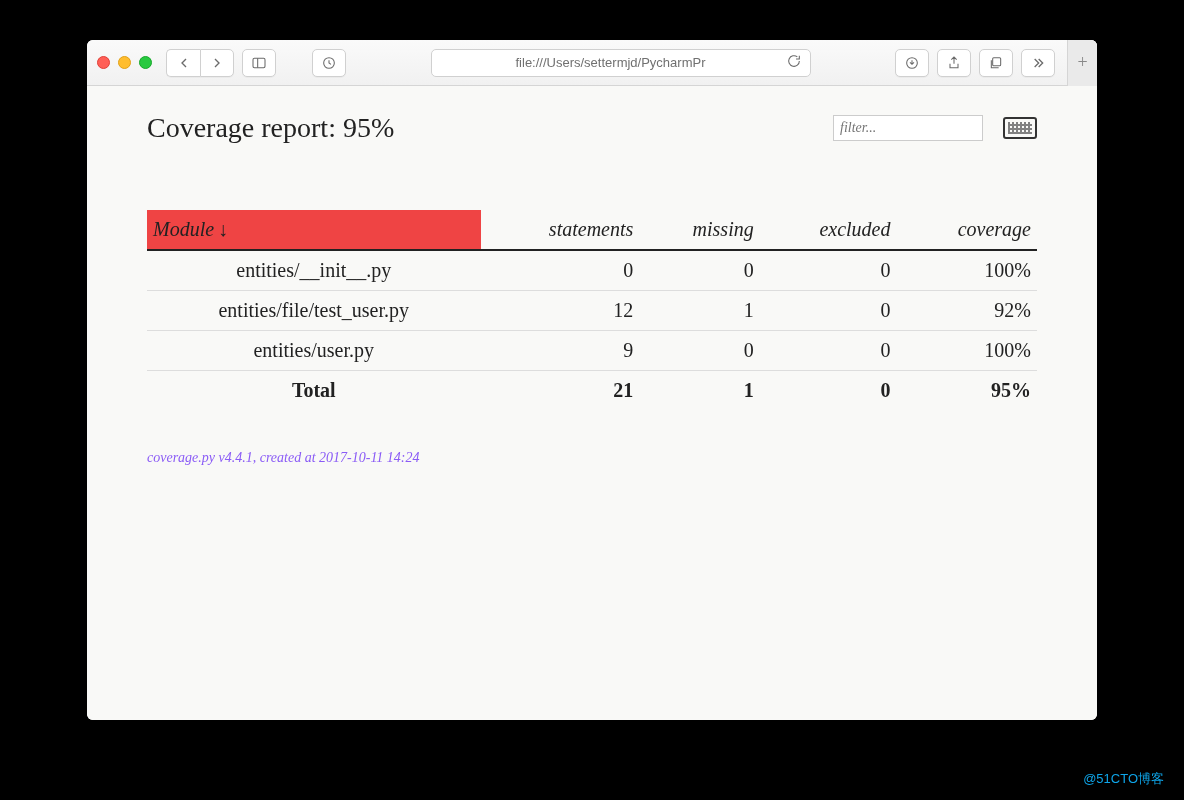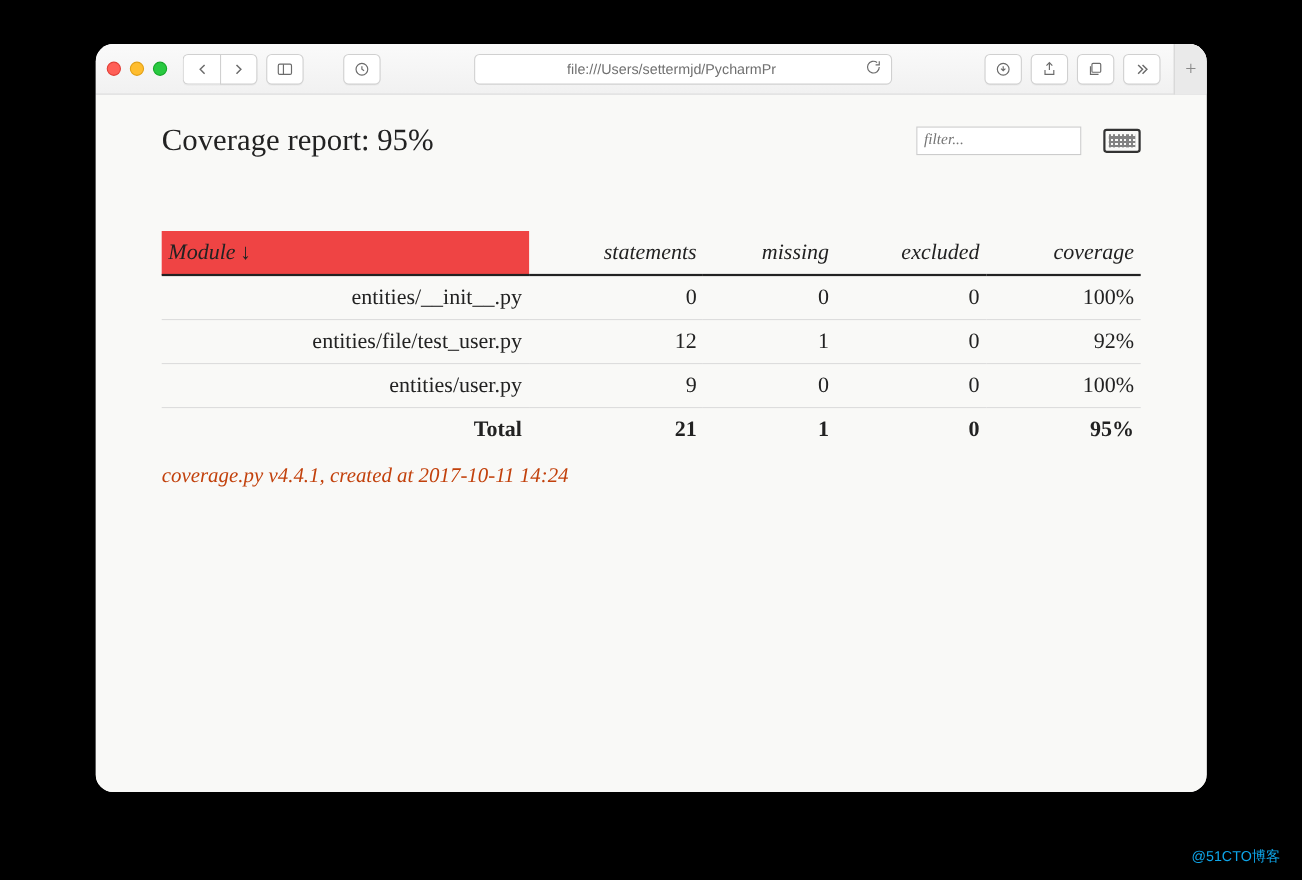--- a/index.html
+++ b/index.html
@@ -19,21 +19,21 @@
   bottom: 12px;
   right: 20px;
   color: #0ea5e9;
   font-size: 13px;
   font-family: Arial, sans-serif;
 }
 .window {
   width: 1010px;
   height: 680px;
   background: #fff;
-  border-radius: 16px;
+  border-radius: 6px;
   box-shadow: 0 6px 28px rgba(0,0,0,.5);
   overflow: hidden;
   display: flex;
   flex-direction: column;
 }
 .titlebar {
   height: 46px;
   background: linear-gradient(#fafafa, #f1f1f1);
   border-bottom: 1px solid #d5d5d5;
   display: flex;
@@ -144,27 +144,27 @@
   border-bottom: 2px solid #222;
 }
 th:first-child { text-align: left; background: #ef4444; }
 td {
   text-align: right;
   padding: 8px 6px;
   border-bottom: 1px solid #ddd;
   font-size: 20px;
   font-family: Georgia, serif;
 }
-td:first-child { text-align: right; }
+td:first-child { text-align: center; }
 tr.total td { font-weight: 700; border-bottom: none; }
 .footer {
-  margin-top: 12px;
+  margin-top: 40px;
   font-style: italic;
-  color: #c2410c;
-  font-size: 19px;
+  color: #8b5cf6;
+  font-size: 14px;
 }
 svg { width: 16px; height: 16px; }
 .sort-arrow { font-style: normal; margin-left: 4px; }
 </style>
 </head>
 <body>
 
 <div class="window">
   <div class="titlebar">
     <div class="traffic">

